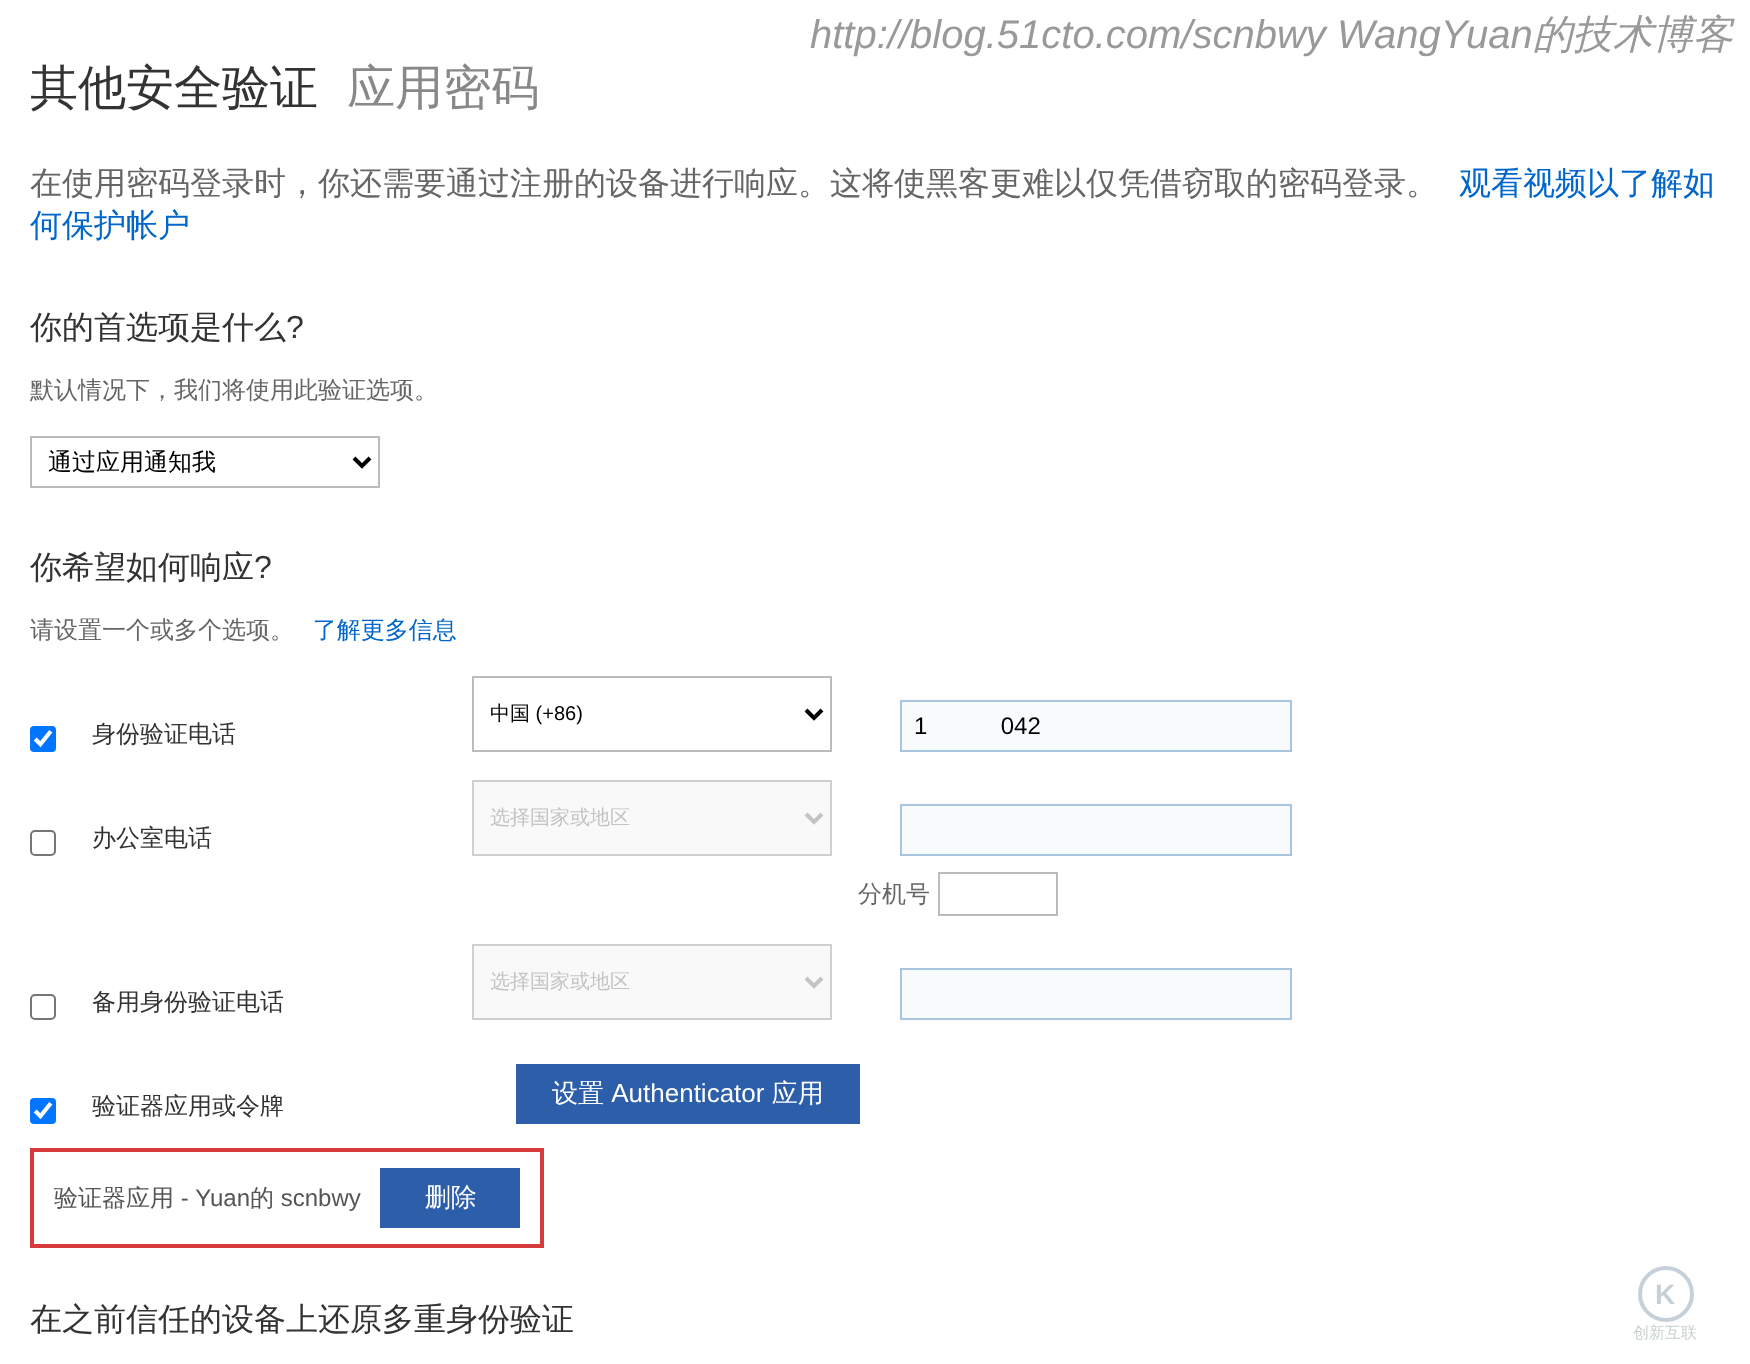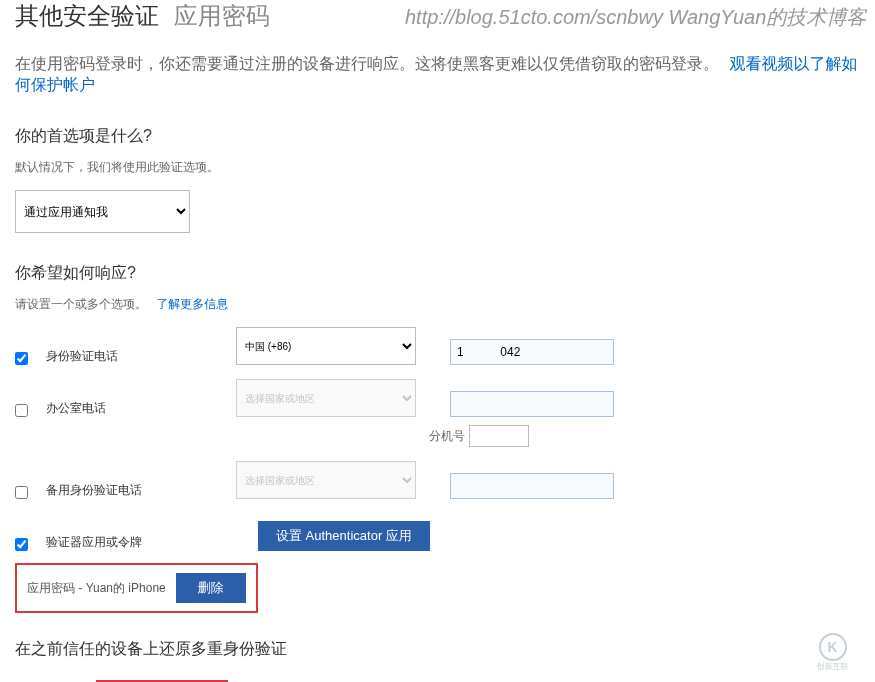--- a/index.html
+++ b/index.html
@@ -15,20 +15,21 @@
     }
     .watermark-url {
       position: absolute;
       top: 4px;
       left: 405px;
       font-size: 20px;
       color: #999;
       font-style: italic;
     }
     .page-title {
+      padding-top: 28px;
       font-size: 24px;
       font-weight: 300;
       color: #333;
     }
     .page-title .sub {
       color: #888;
       margin-left: 8px;
     }
     .intro {
       margin-top: 22px;
@@ -52,21 +53,21 @@
       margin-top: 12px;
     }
     .section-sub a {
       color: #0066cc;
       text-decoration: none;
       margin-left: 6px;
     }
     select.pref {
       margin-top: 14px;
       width: 175px;
-      height: 43px;
+      height: 26px;
       border: 1px solid #bbb;
       font-size: 12px;
       background: #fff;
       padding: 0 4px;
     }
     .row {
       display: flex;
       align-items: flex-end;
       margin-top: 14px;
       gap: 10px;
@@ -86,21 +87,21 @@
       background: #fff;
       font-size: 10px;
       padding: 0 4px;
       margin-right: 24px;
     }
     .row select.cc.disabled {
       color: #aaa;
       background: #f7f7f7;
     }
     .row input.phone {
-      width: 164px;
+      width: 196px;
       height: 26px;
       padding: 0 6px;
       border: 1px solid #aac4e0;
       background: #f8fbfe;
       font-size: 12px;
     }
     .ext-row {
       display: flex;
       align-items: center;
       margin-top: 8px;
@@ -239,21 +240,21 @@
   <input class="phone" disabled="" style="">
 </div>
 
 <div class="row" style="margin-top:22px">
   <input type="checkbox" checked="" style="">
   <span class="lbl">验证器应用或令牌</span>
   <button class="btn auth-setup">设置 Authenticator 应用</button>
 </div>
 
 <div class="red-box">
-  <span class="app-lbl">应用密码 - Yuan的 iPhone</span>
+  <span class="app-lbl">验证器应用 - Yuan的 scnbwy</span>
   <button class="btn delete">删除</button>
 </div>
 
 <h3 class="restore-title">在之前信任的设备上还原多重身份验证</h3>
 <button class="btn restore">还原</button>
 
 <div class="bottom-box">
   <button class="btn">保存</button>
   <span class="cancel-link">取消</span>
 </div>

